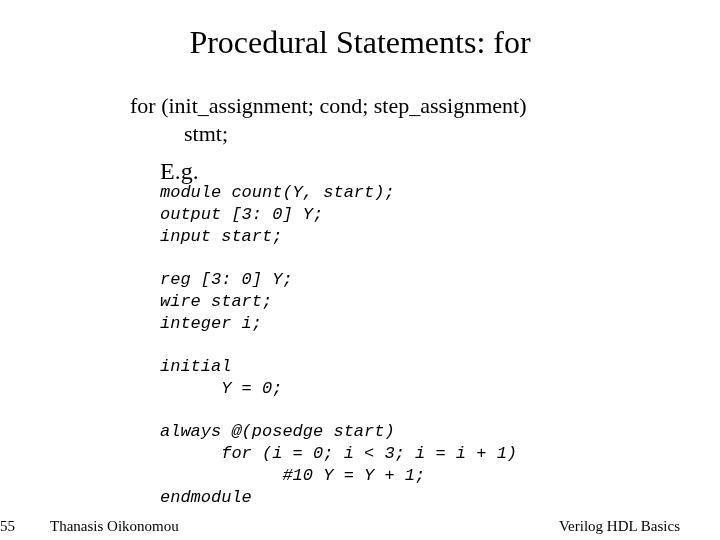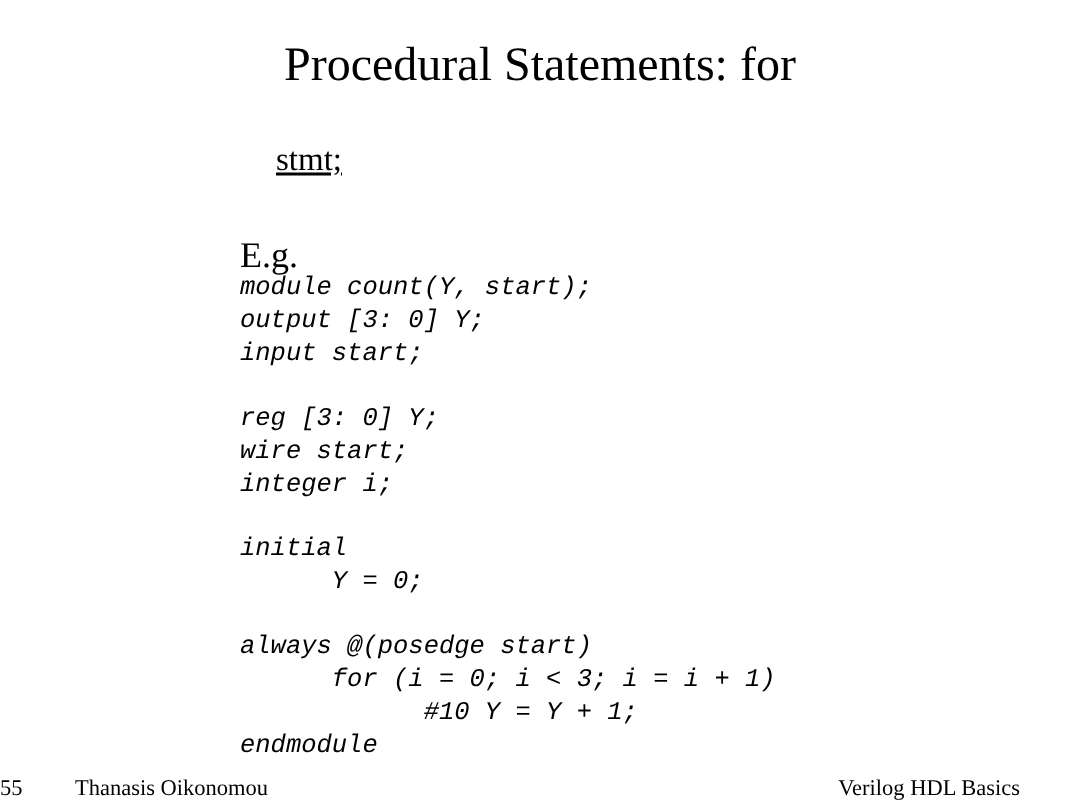--- a/index.html
+++ b/index.html
@@ -15,21 +15,22 @@
   .footer .course { position: absolute; right: 40px; }
 </style>
 </head>
 <body>
 
 <div class="slide">
 
   <div class="title">Procedural Statements: for</div>
 
   <div class="syntax">
-    <div style="padding-left: 54px; text-decoration: underline;">stmt;</div>
+    <div>for (init_assignment; cond; step_assignment)</div>
+    <div style="padding-left: 54px;">stmt;</div>
   </div>
 
   <div class="eg">E.g.</div>
 
   <div class="code">module count(Y, start);
 output [3: 0] Y;
 input start;
 
 reg [3: 0] Y;
 wire start;

